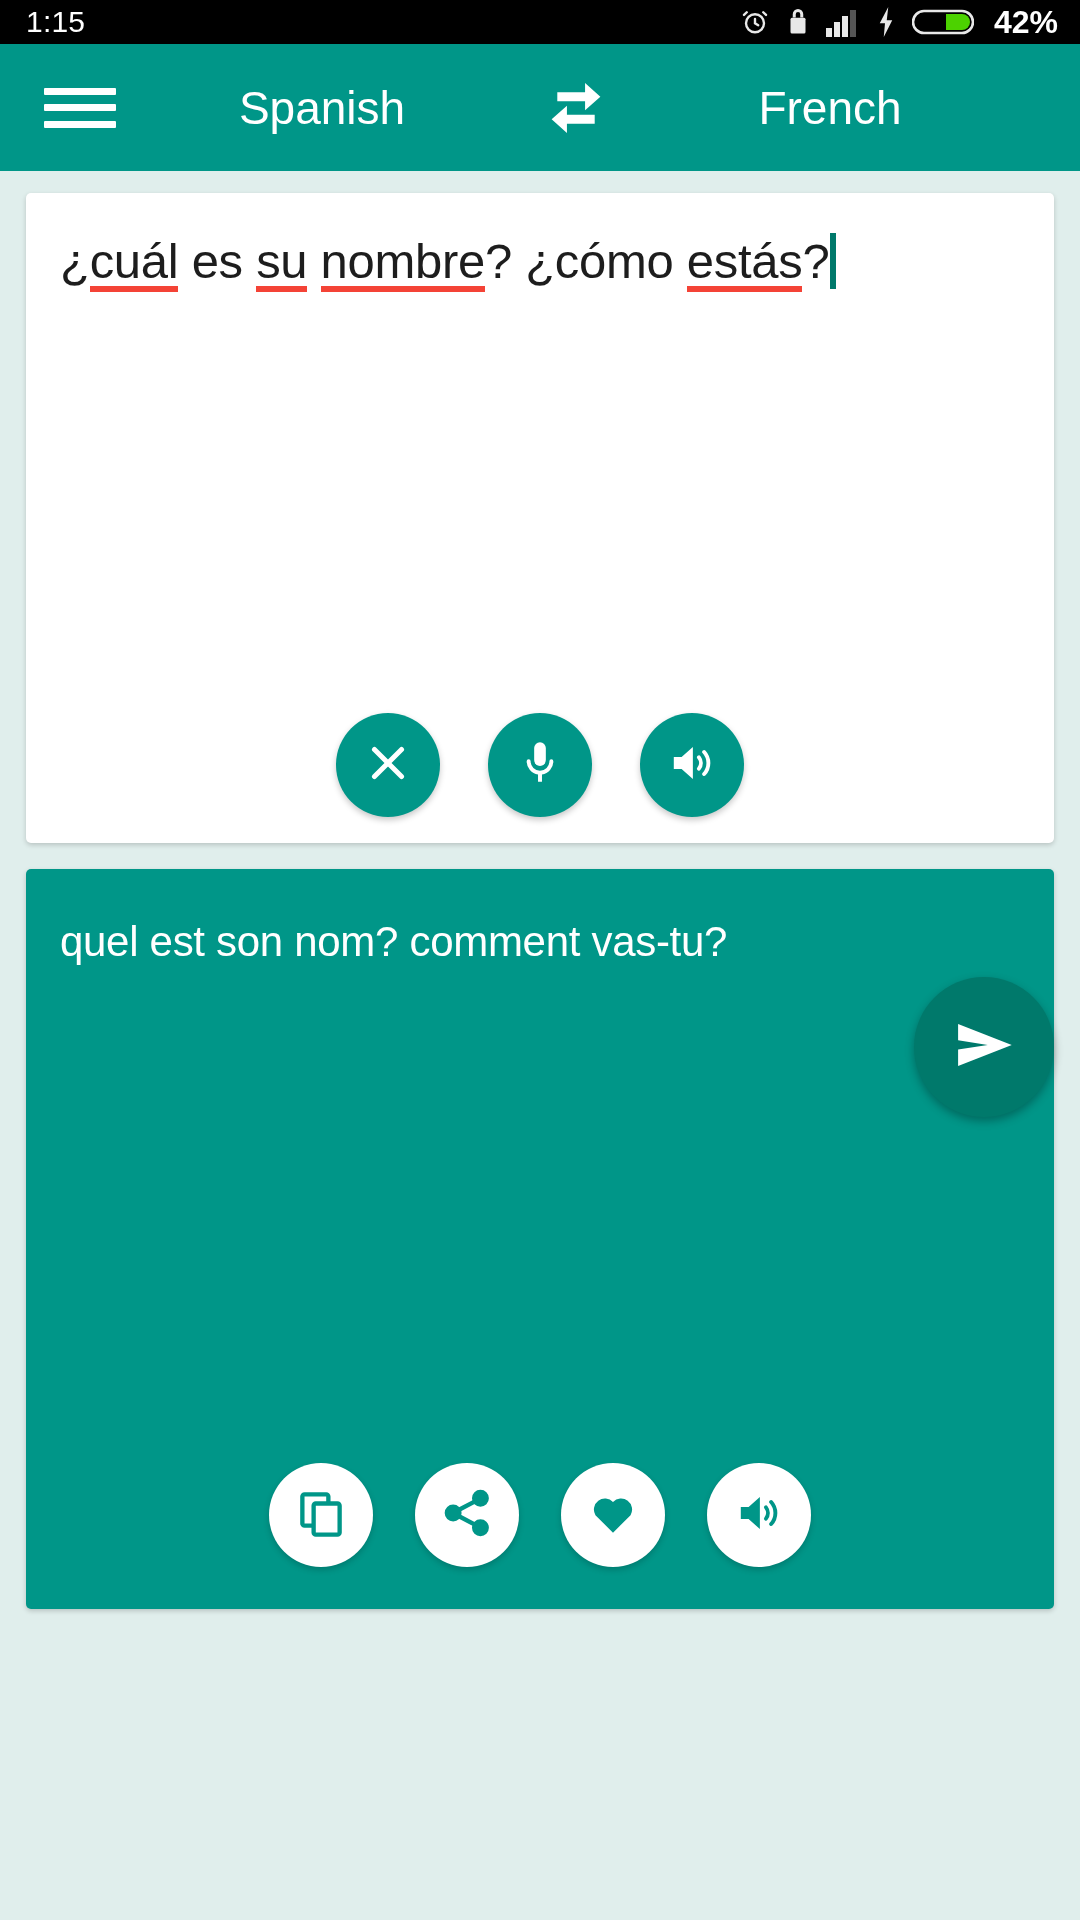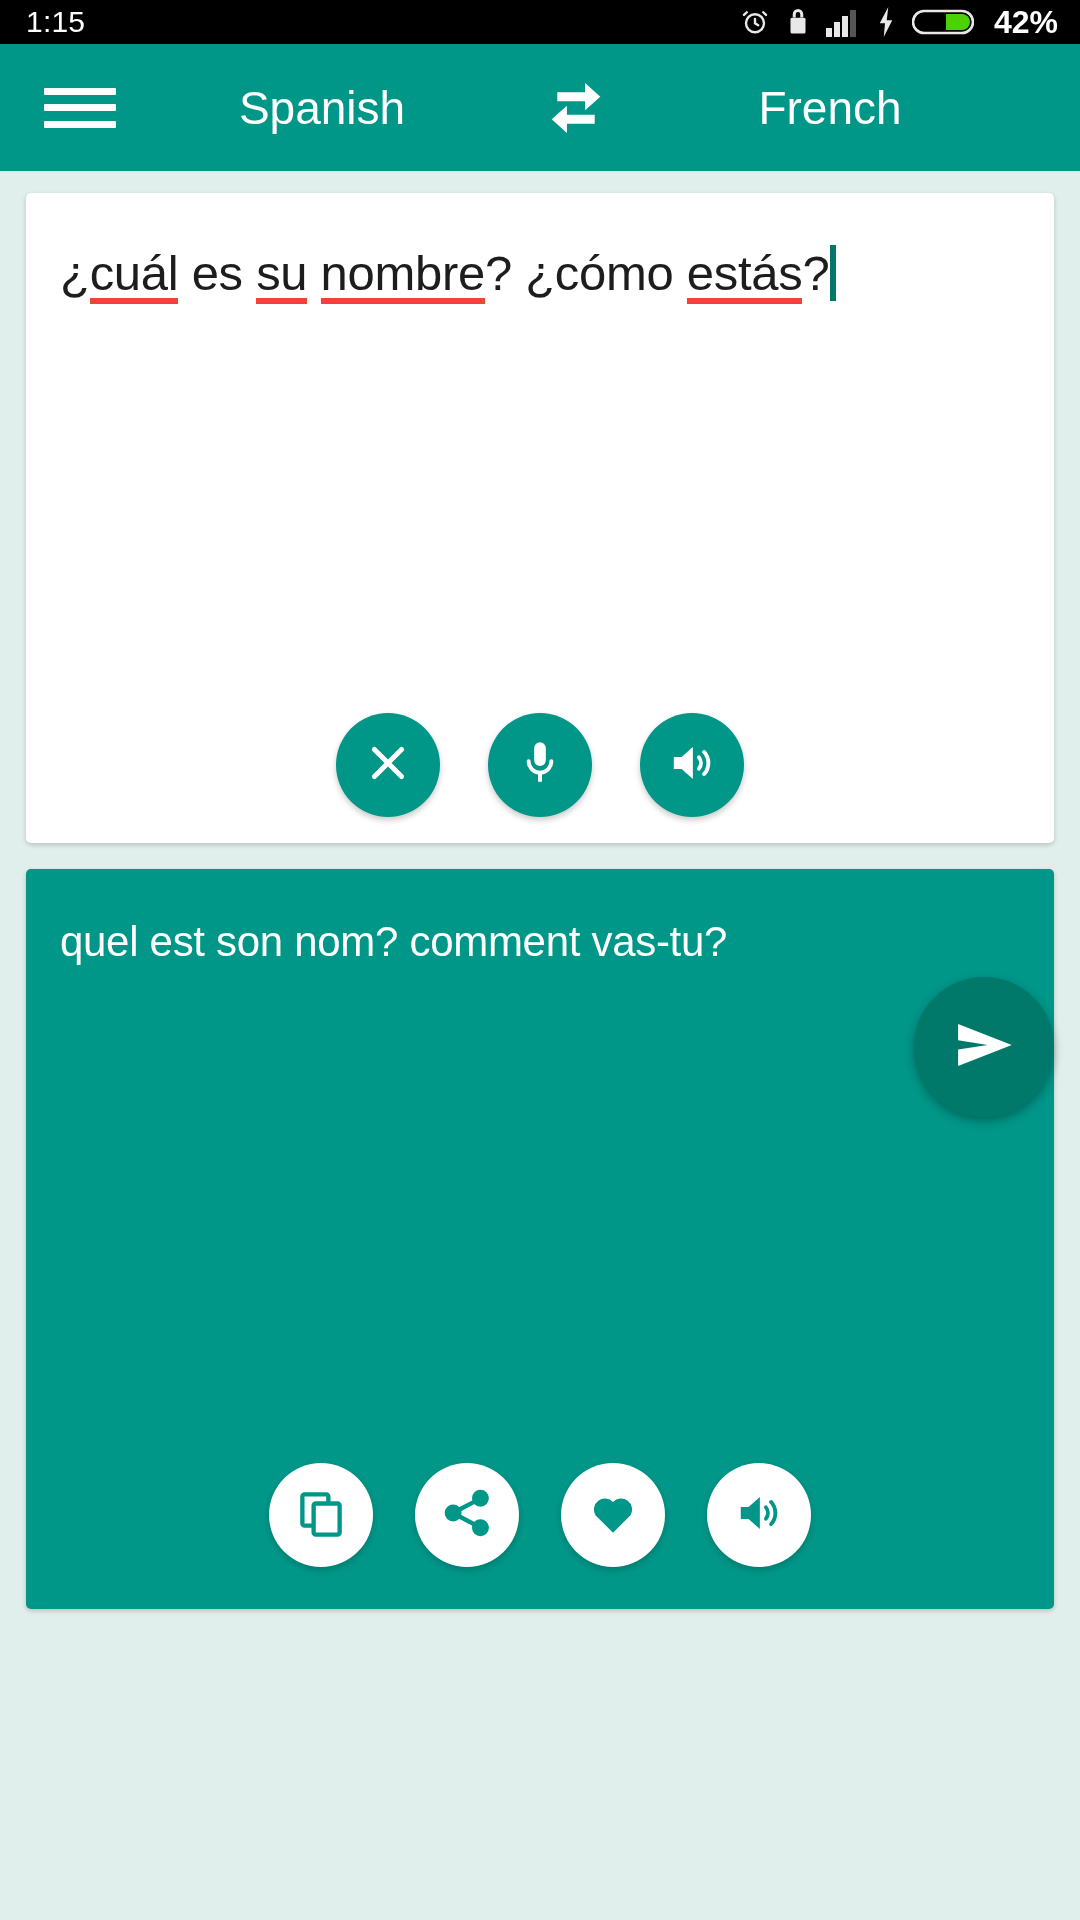--- a/index.html
+++ b/index.html
@@ -48,21 +48,21 @@
 
   .card{
     position:relative;
     border-radius:5px;
     box-shadow:0 2px 5px rgba(0,0,0,.18);
   }
 
   
   #source-card{
     background:#fff; height:650px;
-    padding:52px 34px 0;
+    padding:40px 34px 0;
     display:flex; flex-direction:column;
   }
   #source-text{
     font-size:49px; line-height:1.18; color:#1d1d1d;
     letter-spacing:-.3px; word-wrap:break-word;
     flex:0 0 auto;
   }
   #source-text .mis{
     background-image:linear-gradient(#f44336,#f44336);
     background-repeat:no-repeat;

